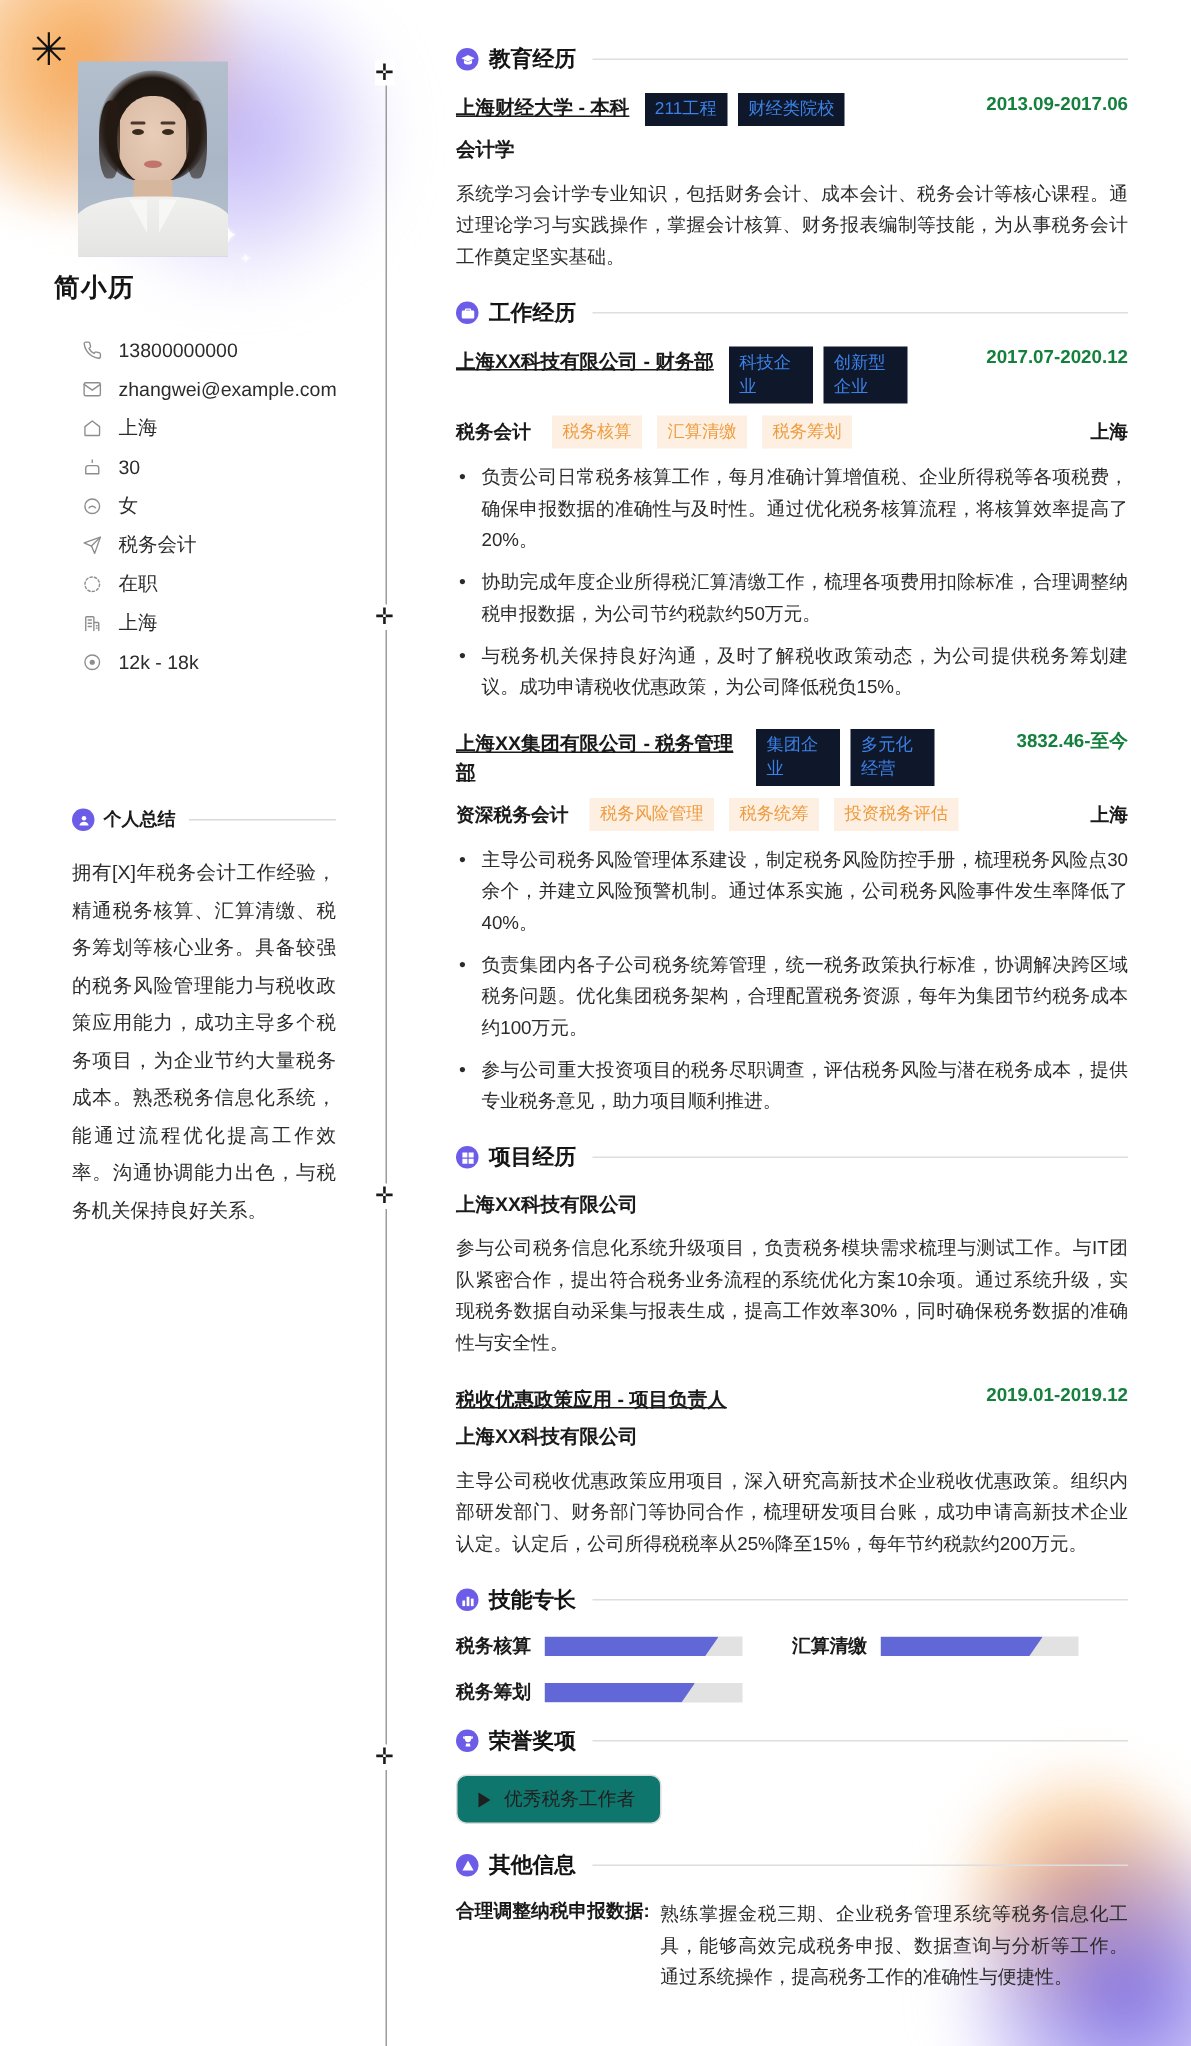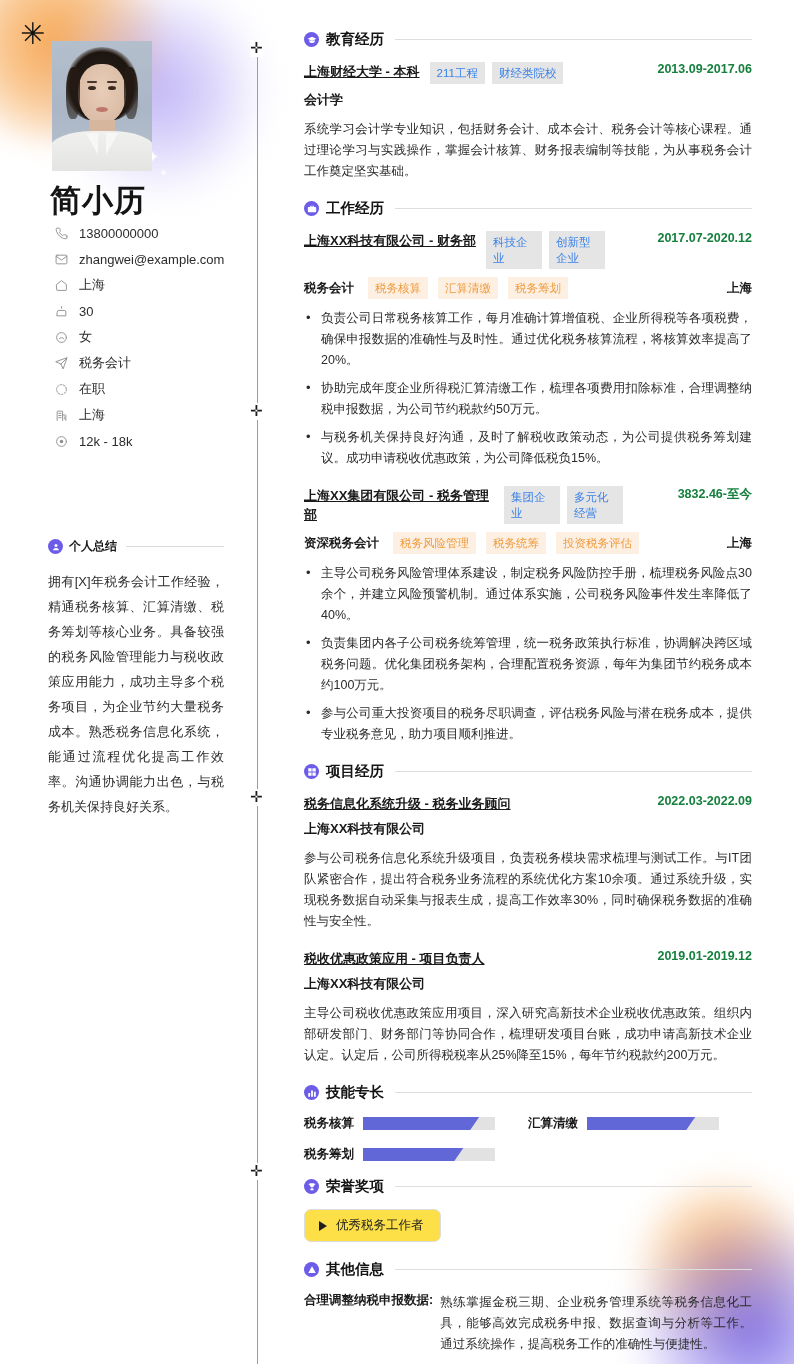--- a/index.html
+++ b/index.html
@@ -124,22 +124,22 @@
   .ph-collarR { right: 34px; border-width: 0 0 22px 12px; border-color: transparent transparent transparent #f7f7f6; }
   .ph-hairfrontL, .ph-hairfrontR {
     position: absolute; top: 26px; width: 14px; height: 52px;
     background: linear-gradient(180deg, #241a13 0%, rgba(36,26,19,.55) 100%);
     border-radius: 50% 20% 40% 40%;
   }
   .ph-hairfrontL { left: 14px; }
   .ph-hairfrontR { right: 14px; transform: scaleX(-1); }
 
   .name {
-    position: absolute; left: 50px; top: 180px;
-    font-size: 31px; font-weight: 700; letter-spacing: 1px; color: #141414;
+    position: absolute; left: 36px; top: 180px;
+    font-size: 17px; font-weight: 700; letter-spacing: 1px; color: #141414;
   }
 
   .contact-list { position: absolute; left: 52px; top: 220px; width: 200px; }
   .contact-row { display: flex; align-items: center; height: 26px; font-size: 13px; color: #2b2b2b; }
   .contact-row .ci {
     width: 18px; flex: 0 0 18px; margin-right: 9px;
     display: inline-flex; align-items: center; justify-content: center;
     color: #8d8d8d;
   }
   .contact-row .ci svg { display: block; }
@@ -169,21 +169,21 @@
   .entry { margin-bottom: 17px; }
   .entry-top { display: flex; align-items: flex-start; }
   .entry-title {
     font-size: 13px; font-weight: 700; color: #1a1a1a; line-height: 19px;
     max-width: 176px;
     text-decoration: underline;
   }
   .entry-title.wide { max-width: 320px; }
   .entry-tags { display: flex; gap: 7px; margin-left: 10px; flex: 1 1 auto; flex-wrap: wrap; }
   .tag-blue {
-    background: #e5e5e5; color: #3b82e8; font-size: 11.5px; line-height: 16px;
+    background: #0f172a; color: #3b82e8; font-size: 11.5px; line-height: 16px;
     padding: 3px 7px; max-width: 56px; word-break: break-all;
   }
   .entry-date {
     margin-left: auto; font-size: 12.5px; font-weight: 700; color: #15803d;
     white-space: nowrap; padding-left: 8px;
   }
   .entry-sub {
     font-size: 13px; font-weight: 700; color: #1a1a1a; margin-top: 7px;
   }
   .entry-row2 { display: flex; align-items: center; margin-top: 8px; }
@@ -220,21 +220,21 @@
     position: absolute; left: 0; top: 0; height: 100%;
     background: #6167d6;
     clip-path: polygon(0 0, 100% 0, calc(100% - 9px) 100%, 0 100%);
   }
 
   
   .honor-chip {
     display: inline-flex; align-items: center; gap: 9px;
     border: 1px solid #dcdcdc; border-radius: 7px;
     padding: 7px 16px 7px 14px; font-size: 12.5px; color: #1f1f1f;
-    background: #fde047; margin-bottom: 4px;
+    background: #0f766e; margin-bottom: 4px;
   }
   .tri { width: 0; height: 0; border-style: solid; border-width: 5px 0 5px 8px; border-color: transparent transparent transparent #1f1f1f; }
 
   
   .other-row { display: flex; align-items: flex-start; }
   .other-key { font-size: 12.5px; font-weight: 700; color: #1a1a1a; white-space: nowrap; flex: 0 0 auto; }
   .other-val { font-size: 12.5px; line-height: 21px; color: #2b2b2b; margin-left: 7px; text-align: justify; }
 </style>
 </head>
 <body>
@@ -481,24 +481,20 @@
           <span class="badge">
             <svg width="10" height="10" viewBox="0 0 24 24" fill="currentColor">
                 <path d="M3 3h8v8H3zM13 3h8v8h-8zM3 13h8v8H3zM13 13h8v8h-8z"></path>
               </svg>
           </span>
           <span class="sec-title">项目经历</span>
           <span class="sec-rule"></span>
         </div>
 
         <div class="entry">
-          <div class="entry-top">
-            <div class="entry-title wide">税务信息化系统升级 - 税务业务顾问</div>
-            <div class="entry-date">2022.03-2022.09</div>
-          </div>
           <div class="entry-sub">上海XX科技有限公司</div>
           <div class="para">参与公司税务信息化系统升级项目，负责税务模块需求梳理与测试工作。与IT团队紧密合作，提出符合税务业务流程的系统优化方案10余项。通过系统升级，实现税务数据自动采集与报表生成，提高工作效率30%，同时确保税务数据的准确性与安全性。</div>
         </div>
 
         <div class="entry">
           <div class="entry-top">
             <div class="entry-title wide">税收优惠政策应用 - 项目负责人</div>
             <div class="entry-date">2019.01-2019.12</div>
           </div>
           <div class="entry-sub">上海XX科技有限公司</div>

